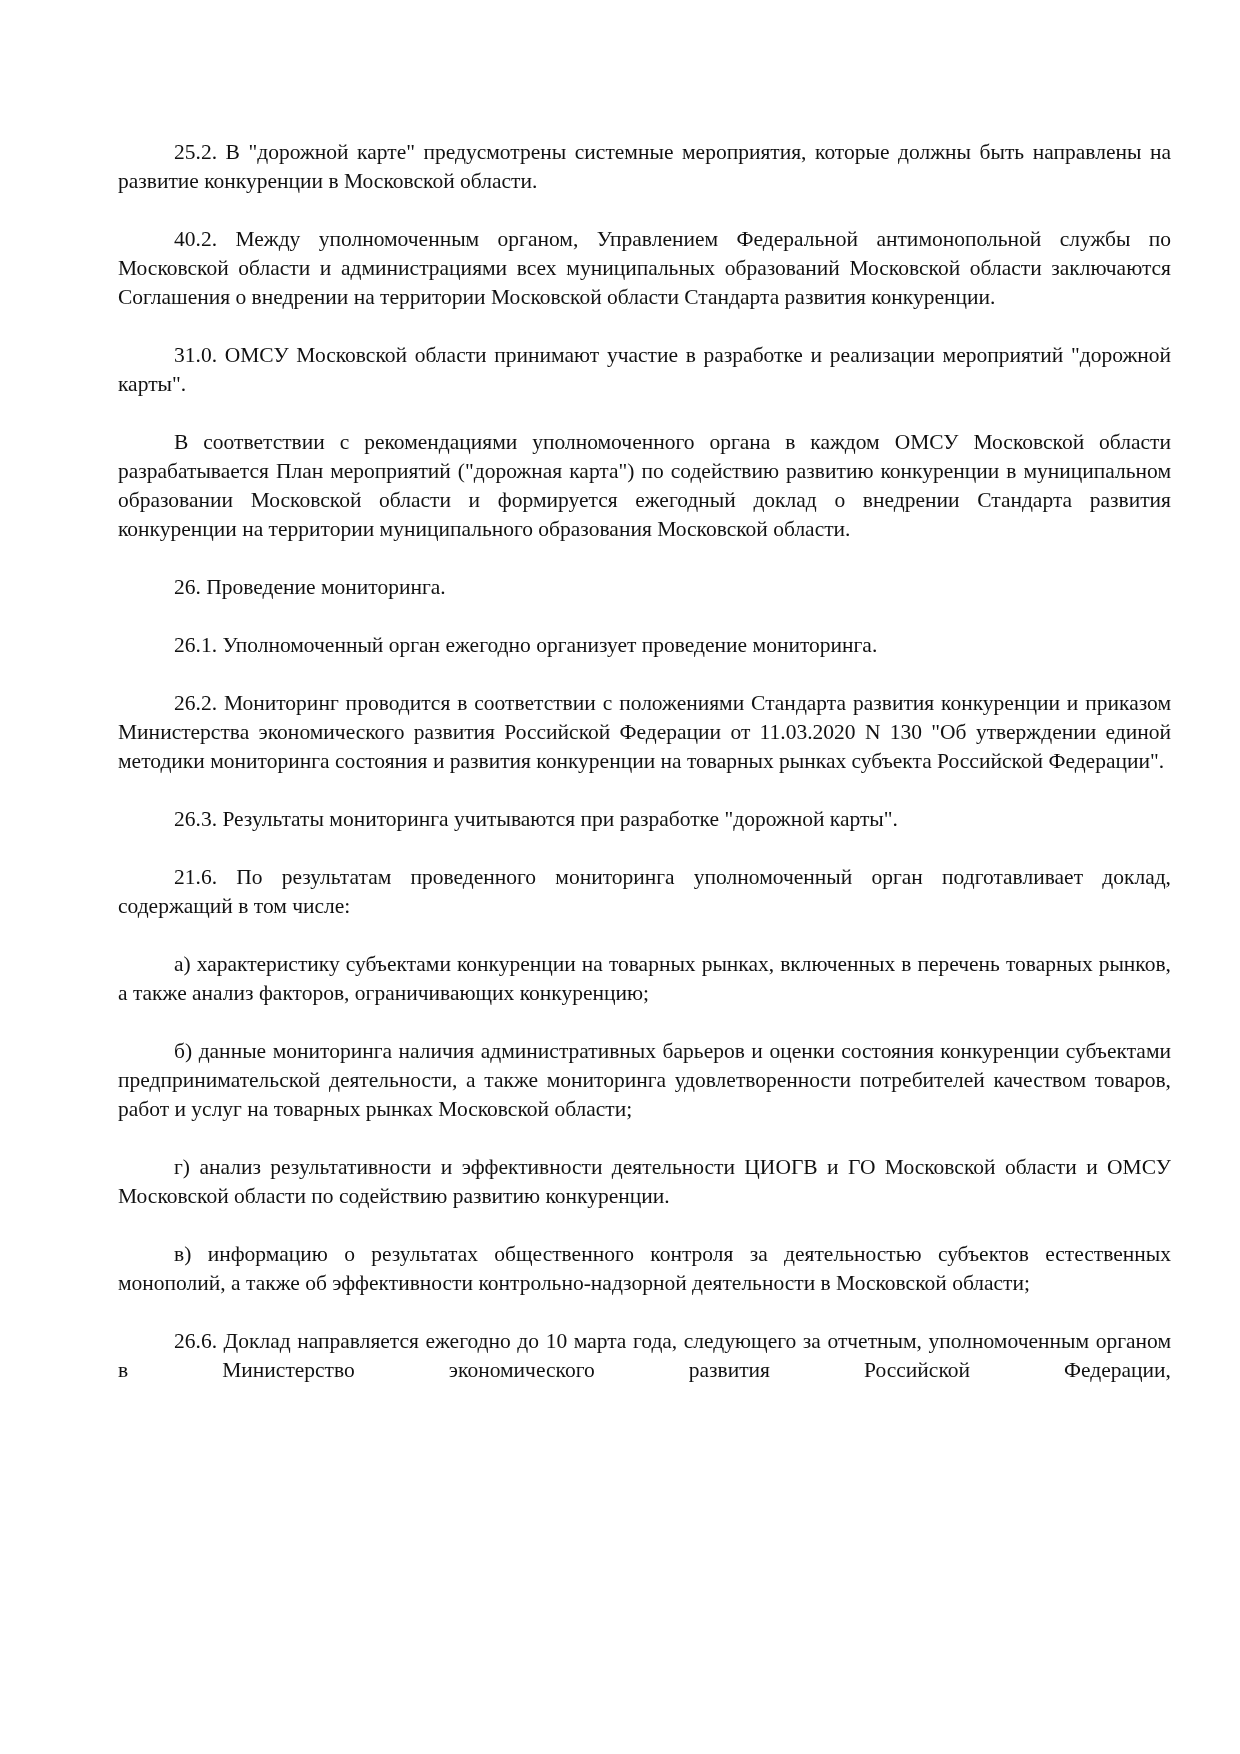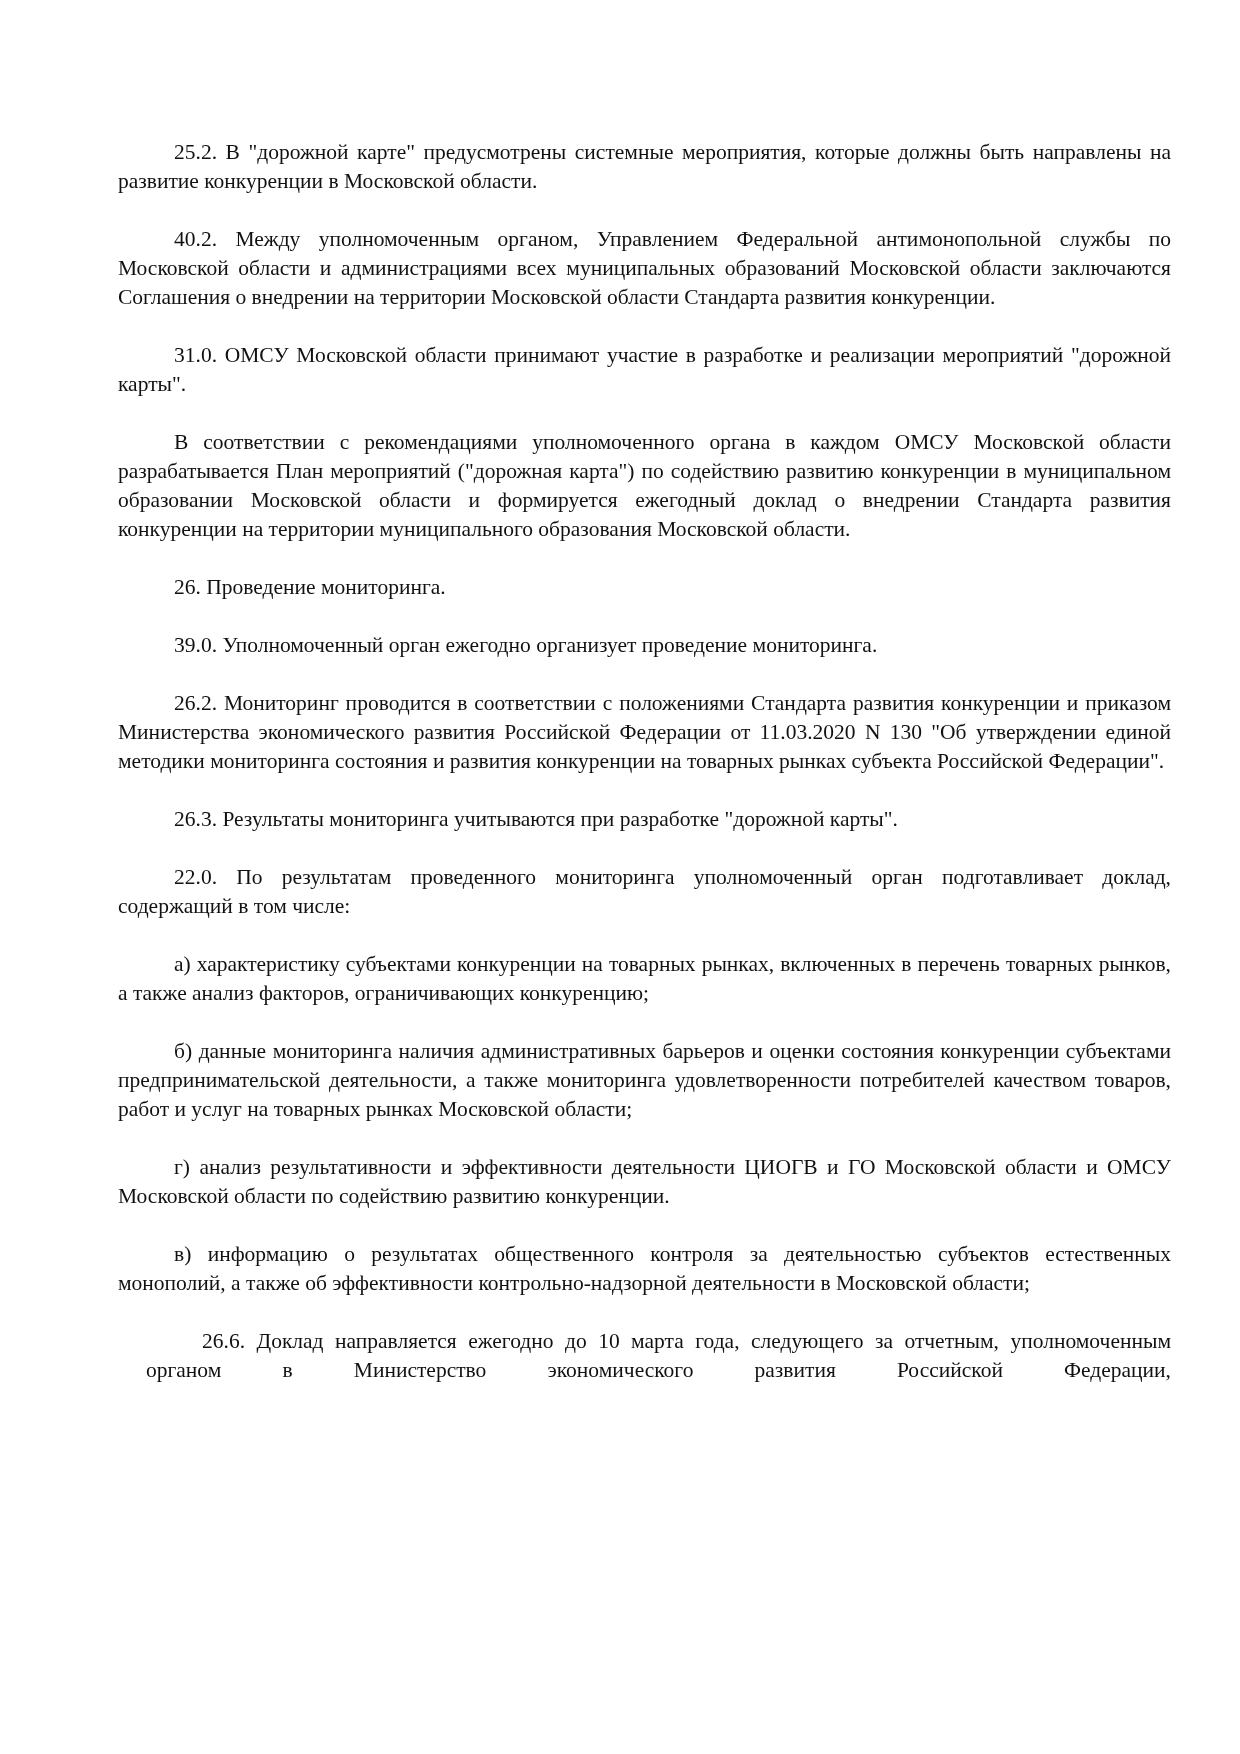--- a/index.html
+++ b/index.html
@@ -24,34 +24,33 @@
     color: #111111;
   }
   .para {
     margin: 0 0 29px 0;
     text-indent: 56px;
     text-align: justify;
     text-align-last: left;
   }
   .para.last {
     text-align-last: justify;
-    margin-left: 28px;
   }
 </style>
 </head>
 <body>
 
 <div class="page">
   <p class="para">25.2. В "дорожной карте" предусмотрены системные мероприятия, которые должны быть направлены на развитие конкуренции в Московской области.</p>
   <p class="para">40.2. Между уполномоченным органом, Управлением Федеральной антимонопольной службы по Московской области и администрациями всех муниципальных образований Московской области заключаются Соглашения о внедрении на территории Московской области Стандарта развития конкуренции.</p>
   <p class="para">31.0. ОМСУ Московской области принимают участие в разработке и реализации мероприятий "дорожной карты".</p>
   <p class="para">В соответствии с рекомендациями уполномоченного органа в каждом ОМСУ Московской области разрабатывается План мероприятий ("дорожная карта") по содействию развитию конкуренции в муниципальном образовании Московской области и формируется ежегодный доклад о внедрении Стандарта развития конкуренции на территории муниципального образования Московской области.</p>
   <p class="para">26. Проведение мониторинга.</p>
-  <p class="para">39.0. Уполномоченный орган ежегодно организует проведение мониторинга.</p>
+  <p class="para">26.1. Уполномоченный орган ежегодно организует проведение мониторинга.</p>
   <p class="para">26.2. Мониторинг проводится в соответствии с положениями Стандарта развития конкуренции и приказом Министерства экономического развития Российской Федерации от 11.03.2020 N 130 "Об утверждении единой методики мониторинга состояния и развития конкуренции на товарных рынках субъекта Российской Федерации".</p>
   <p class="para">26.3. Результаты мониторинга учитываются при разработке "дорожной карты".</p>
-  <p class="para">22.0. По результатам проведенного мониторинга уполномоченный орган подготавливает доклад, содержащий в том числе:</p>
+  <p class="para">21.6. По результатам проведенного мониторинга уполномоченный орган подготавливает доклад, содержащий в том числе:</p>
   <p class="para">а) характеристику субъектами конкуренции на товарных рынках, включенных в перечень товарных рынков, а также анализ факторов, ограничивающих конкуренцию;</p>
   <p class="para">б) данные мониторинга наличия административных барьеров и оценки состояния конкуренции субъектами предпринимательской деятельности, а также мониторинга удовлетворенности потребителей качеством товаров, работ и услуг на товарных рынках Московской области;</p>
   <p class="para">г) анализ результативности и эффективности деятельности ЦИОГВ и ГО Московской области и ОМСУ Московской области по содействию развитию конкуренции.</p>
   <p class="para">в) информацию о результатах общественного контроля за деятельностью субъектов естественных монополий, а также об эффективности контрольно-надзорной деятельности в Московской области;</p>
   <p class="para last">26.6. Доклад направляется ежегодно до 10 марта года, следующего за отчетным, уполномоченным органом в Министерство экономического развития Российской Федерации,</p>
 </div>
 
 </body></html>

